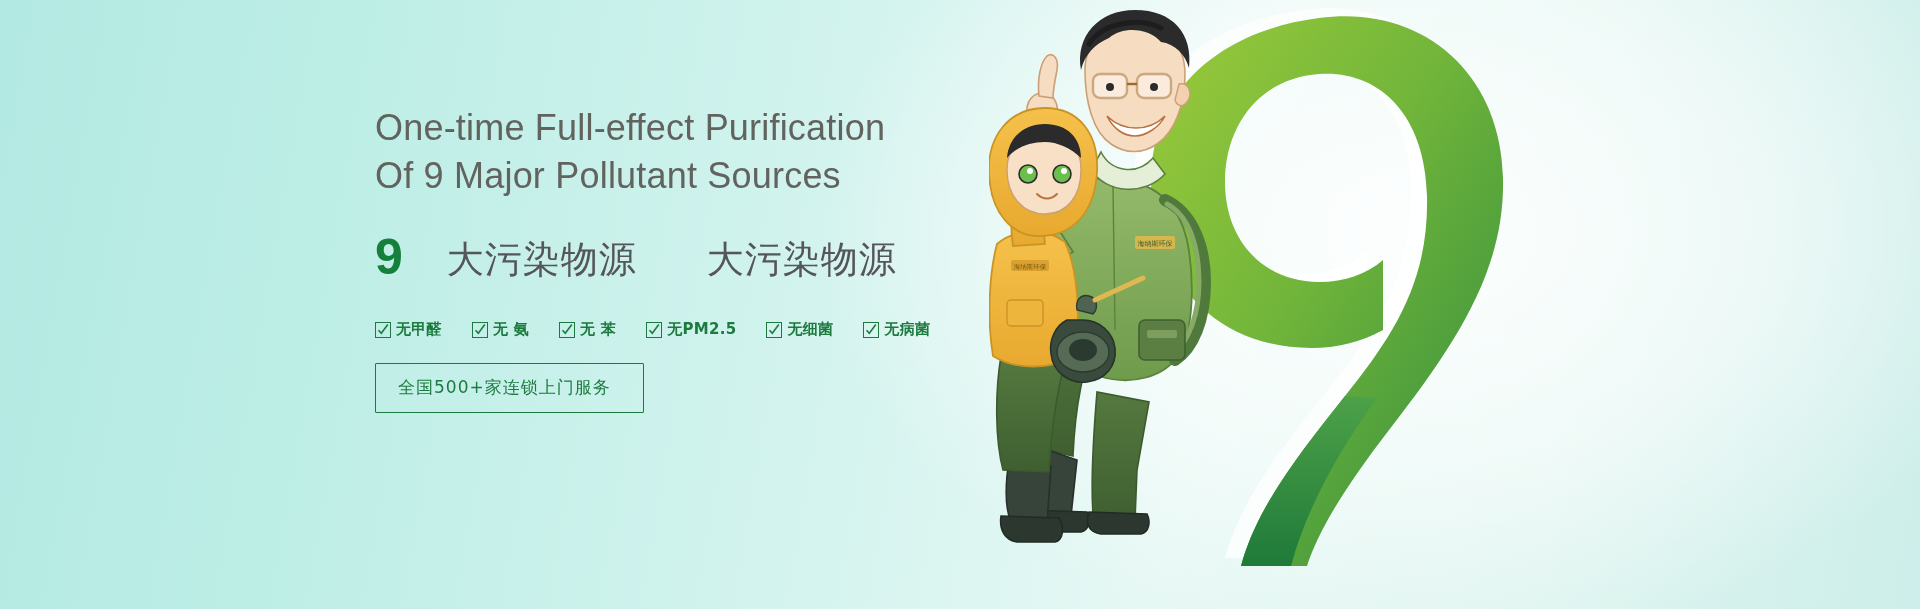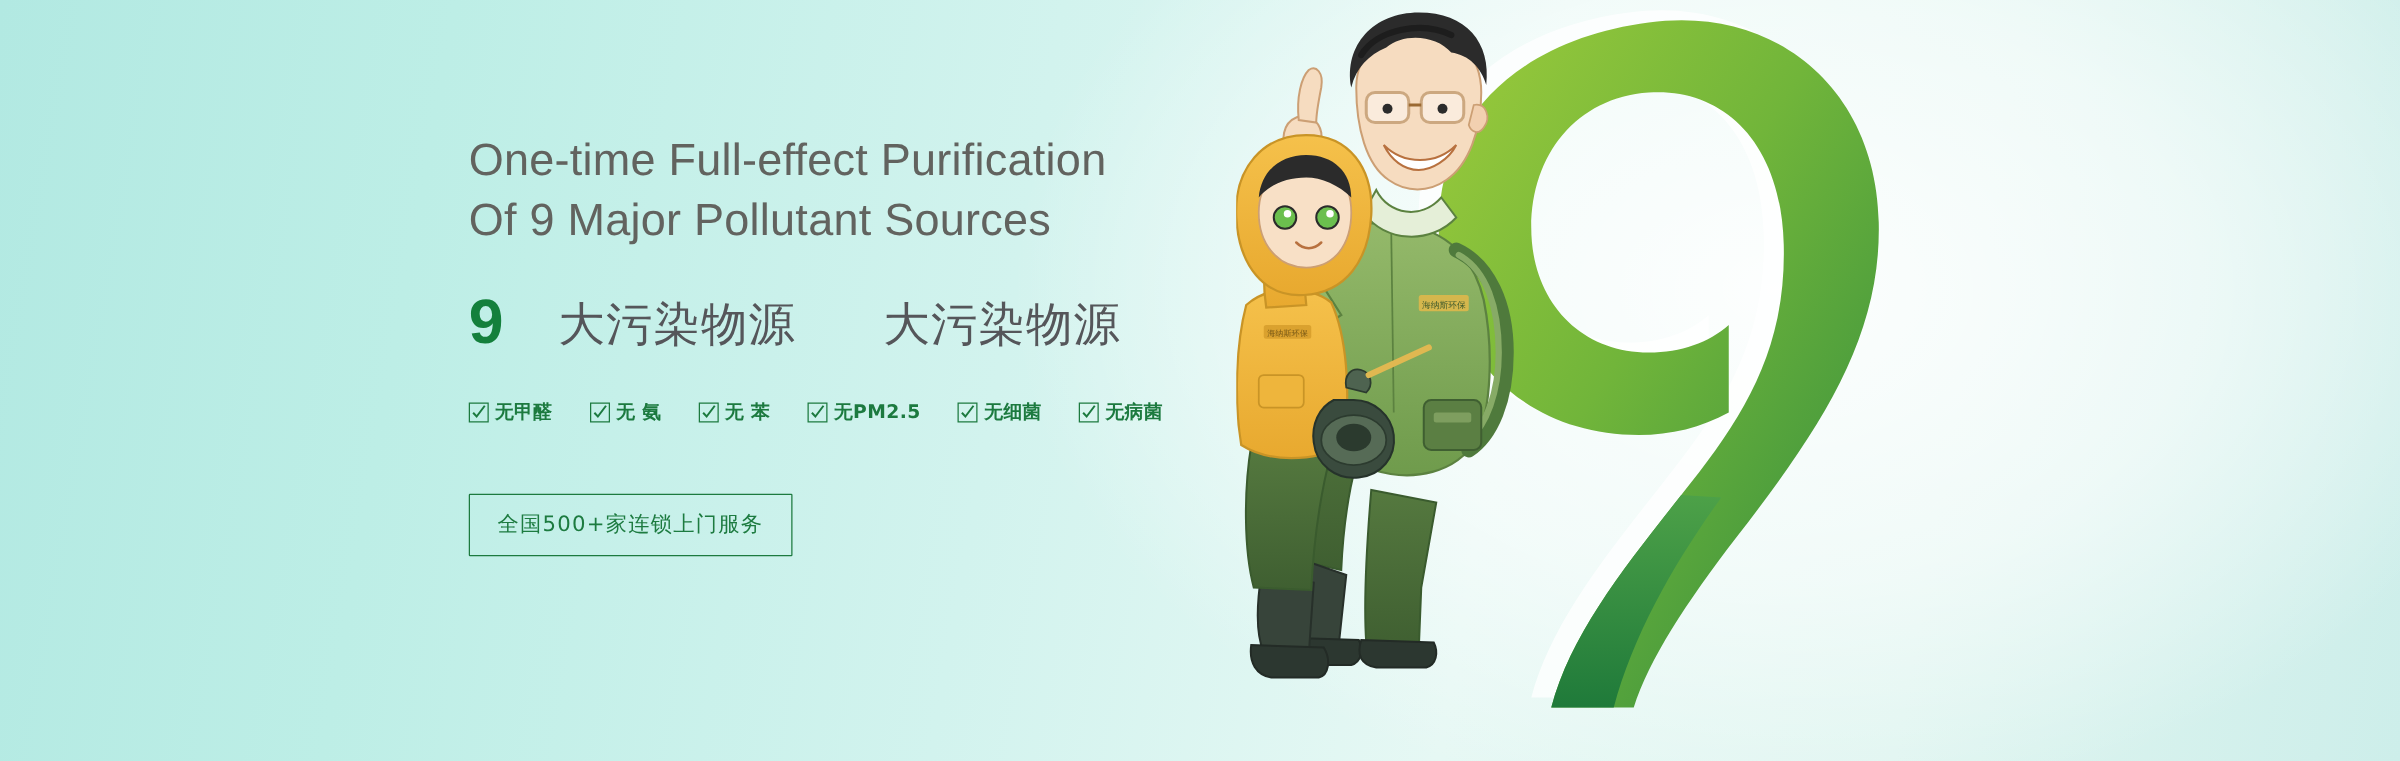--- a/index.html
+++ b/index.html
@@ -66,27 +66,27 @@
     width:14px;height:14px;
     border:1.4px solid #1c7a3f;
     margin-right:5px;
     position:relative;
     flex:0 0 auto;
   }
   .badge .chk svg{display:block;}
   .badge .btxt{letter-spacing:.3px;}
 
   .cta{
-    margin-top:56px;
+    margin-top:24px;
     display:inline-block;
     border:1.5px solid #1c7a3f;
     color:#1d7b40;
     font-size:17px;
     font-weight:500;
-    padding:12px 22px 13px 22px;
+    padding:12px 32px 13px 22px;
     letter-spacing:1px;
     background:transparent;
     border-radius:1px;
     cursor:pointer;
     font-family:"DejaVu Sans","Liberation Sans",sans-serif;
   }
 
   .art{
     position:absolute;left:989px;top:0;width:530px;height:609px;
   }

